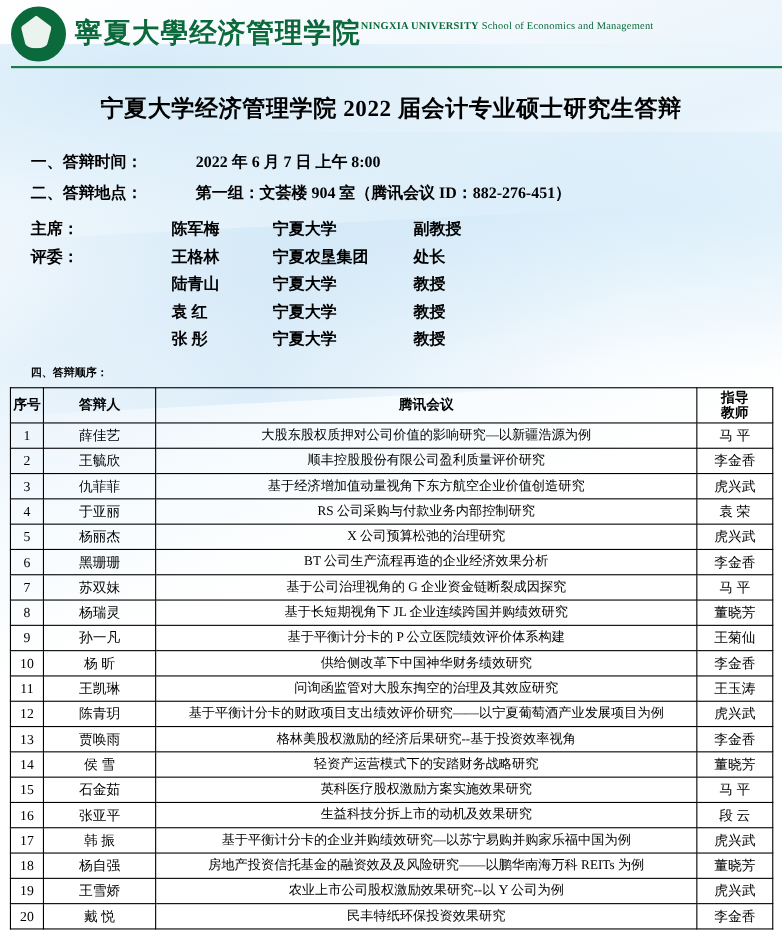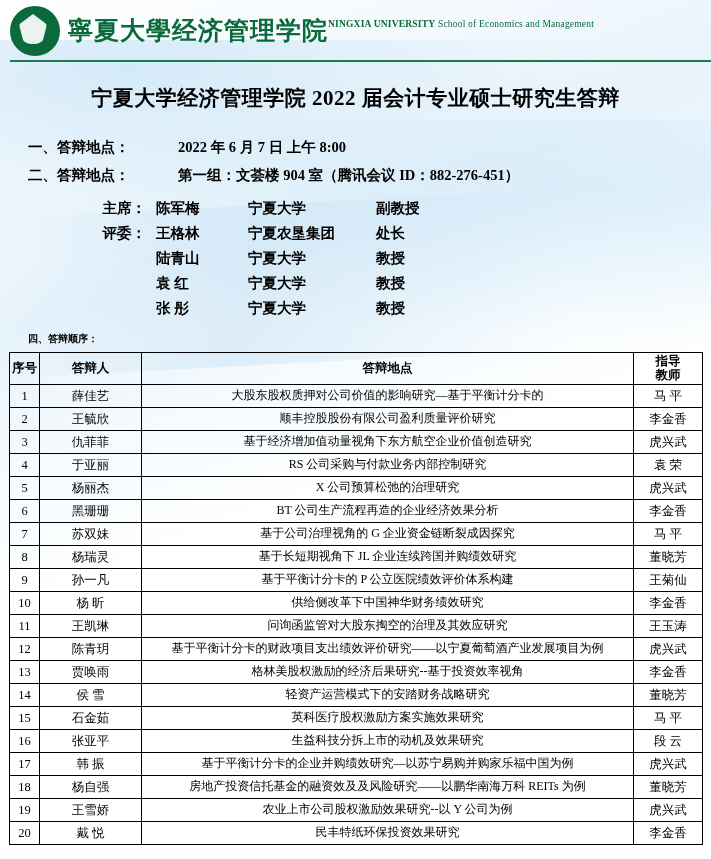--- a/index.html
+++ b/index.html
@@ -159,21 +159,21 @@
     font-size: 14.5px;
     font-weight: bold;
   }
   .comm-row {
     display: flex;
     margin-bottom: 6px;
   }
   .comm-role {
     width: 128px;
     flex: 0 0 128px;
-    text-align: right;
+    text-align: left;
     padding-right: 10px;
     box-sizing: border-box;
   }
   .comm-name {
     width: 92px;
     flex: 0 0 92px;
   }
   .comm-org {
     width: 128px;
     flex: 0 0 128px;
@@ -245,21 +245,21 @@
         </div>
       </div>
     </div>
     <div class="header-rule"></div>
   </div>
 
   <div class="doc-title">宁夏大学经济管理学院 2022 届会计专业硕士研究生答辩</div>
 
   <div class="info">
     <div class="info-line">
-      <span class="info-label">一、答辩地点：</span>
+      <span class="info-label">一、答辩时间：</span>
       <span class="info-value">2022 年 6 月 7 日          上午 8:00</span>
     </div>
     <div class="info-line">
       <span class="info-label">二、答辩地点：</span>
       <span class="info-value">第一组：文荟楼 904 室（腾讯会议 ID：882-276-451）</span>
     </div>
 
     <div class="committee">
       <div class="comm-row">
         <span class="comm-role">主席：</span>
@@ -301,32 +301,32 @@
       <colgroup>
         <col class="c-no">
           <col class="c-name">
           <col class="c-topic">
           <col class="c-adv">
       </colgroup>
       <thead>
         <tr>
           <th>序号</th>
           <th>答辩人</th>
-          <th>答辩地点</th>
+          <th>腾讯会议</th>
           <th>
             <span class="th-adv-1">指导</span>
             <span class="th-adv-2">教师</span>
           </th>
         </tr>
       </thead>
       <tbody>
           <tr>
             <td>1</td>
             <td class="sname">薛佳艺</td>
-            <td class="topic">大股东股权质押对公司价值的影响研究—基于平衡计分卡的</td>
+            <td class="topic">大股东股权质押对公司价值的影响研究—以新疆浩源为例</td>
             <td>马  平</td>
           </tr>
           <tr>
             <td>2</td>
             <td class="sname">王毓欣</td>
             <td class="topic">顺丰控股股份有限公司盈利质量评价研究</td>
             <td>李金香</td>
           </tr>
           <tr>
             <td>3</td>

